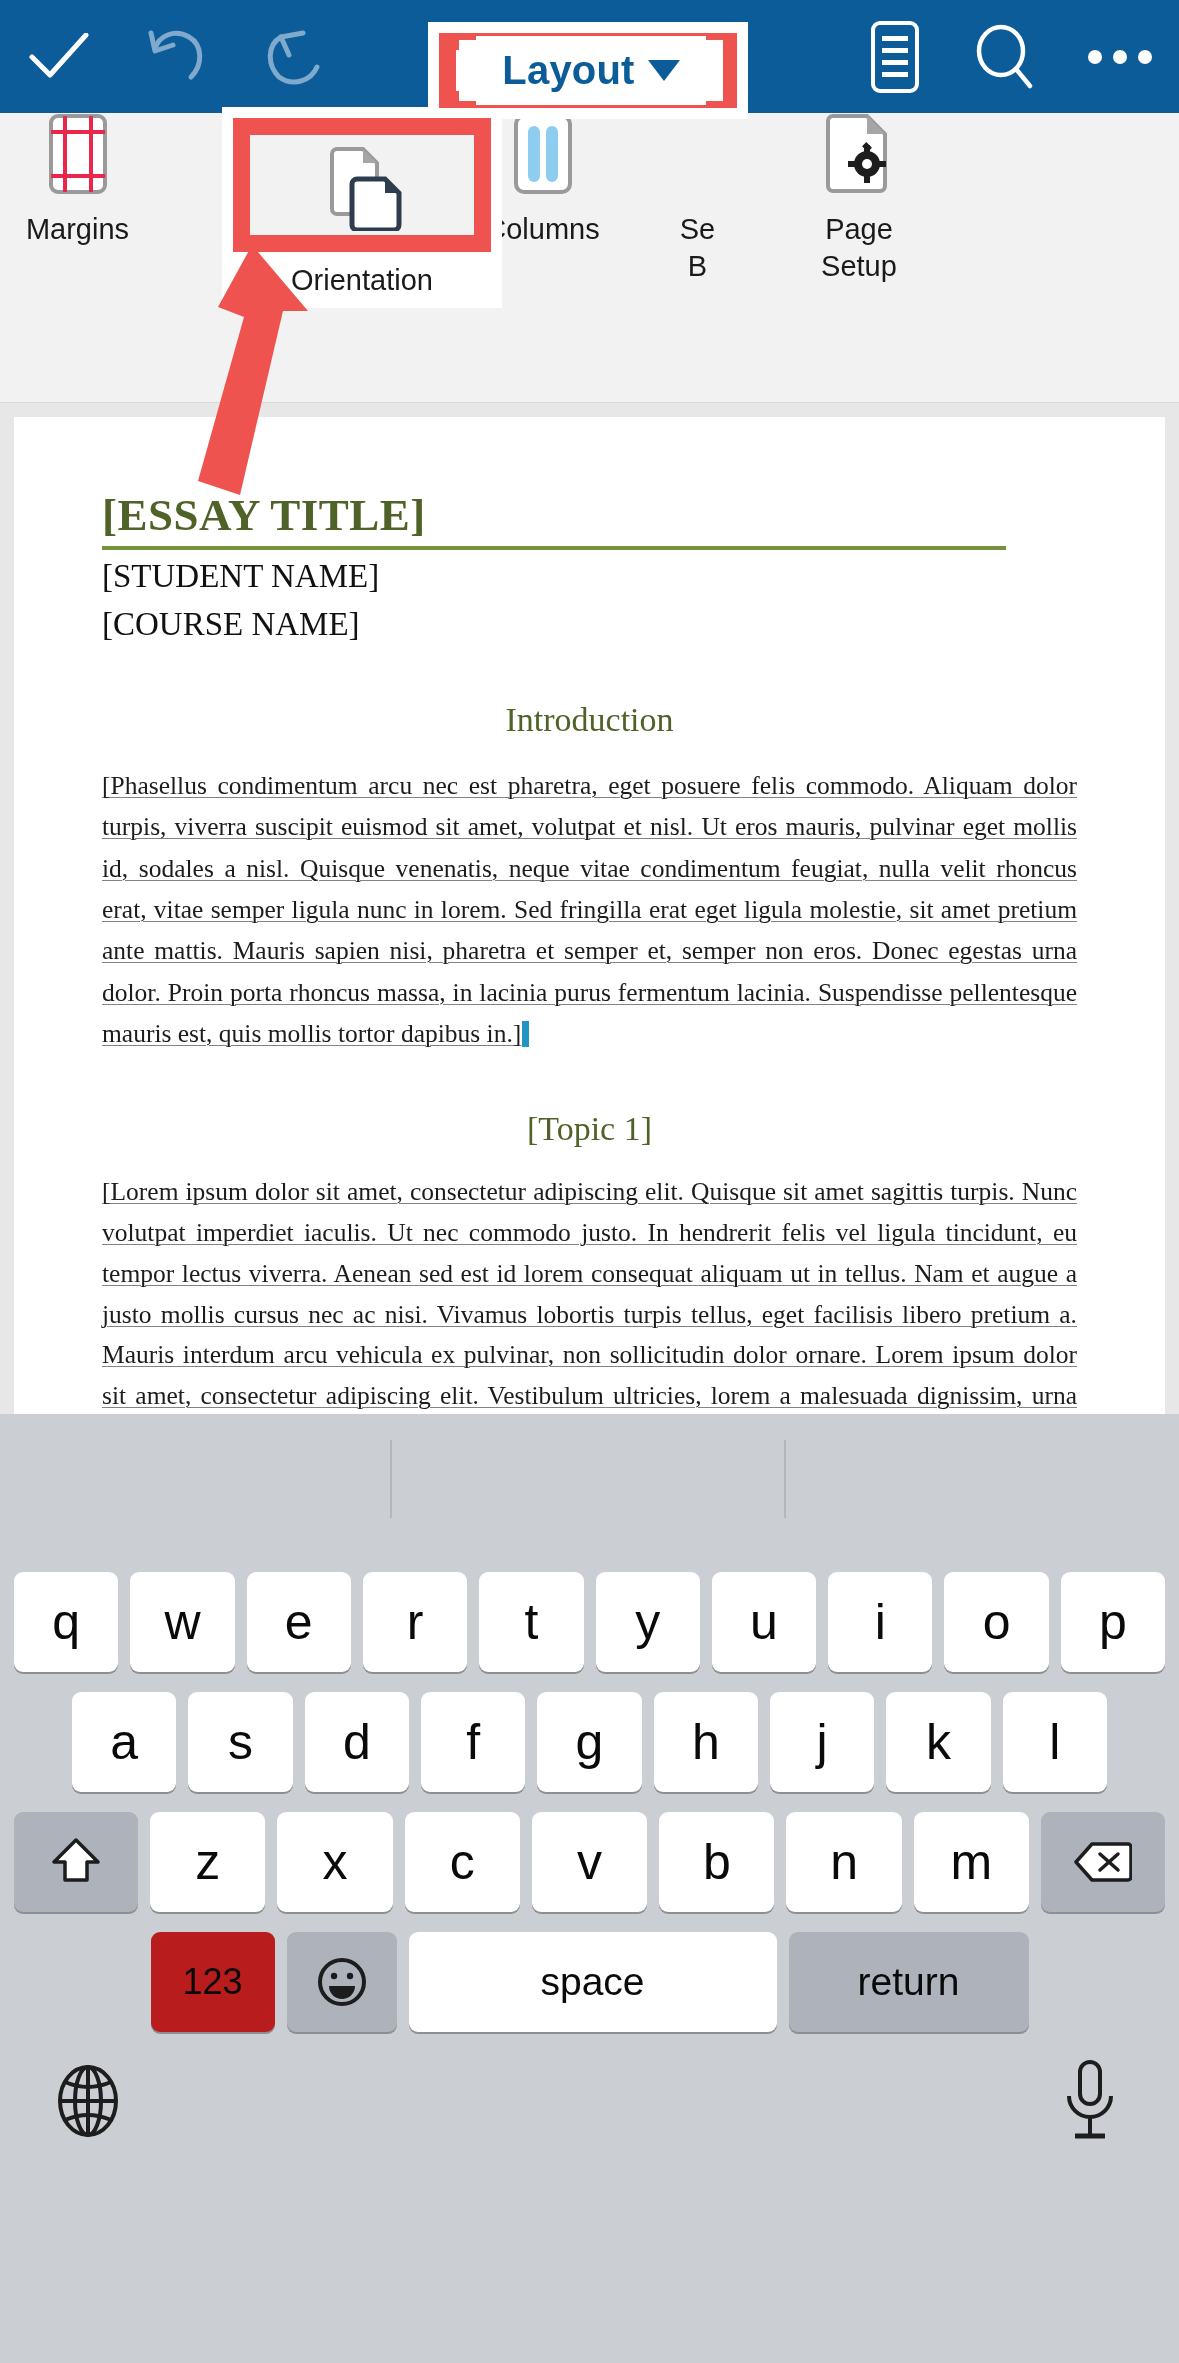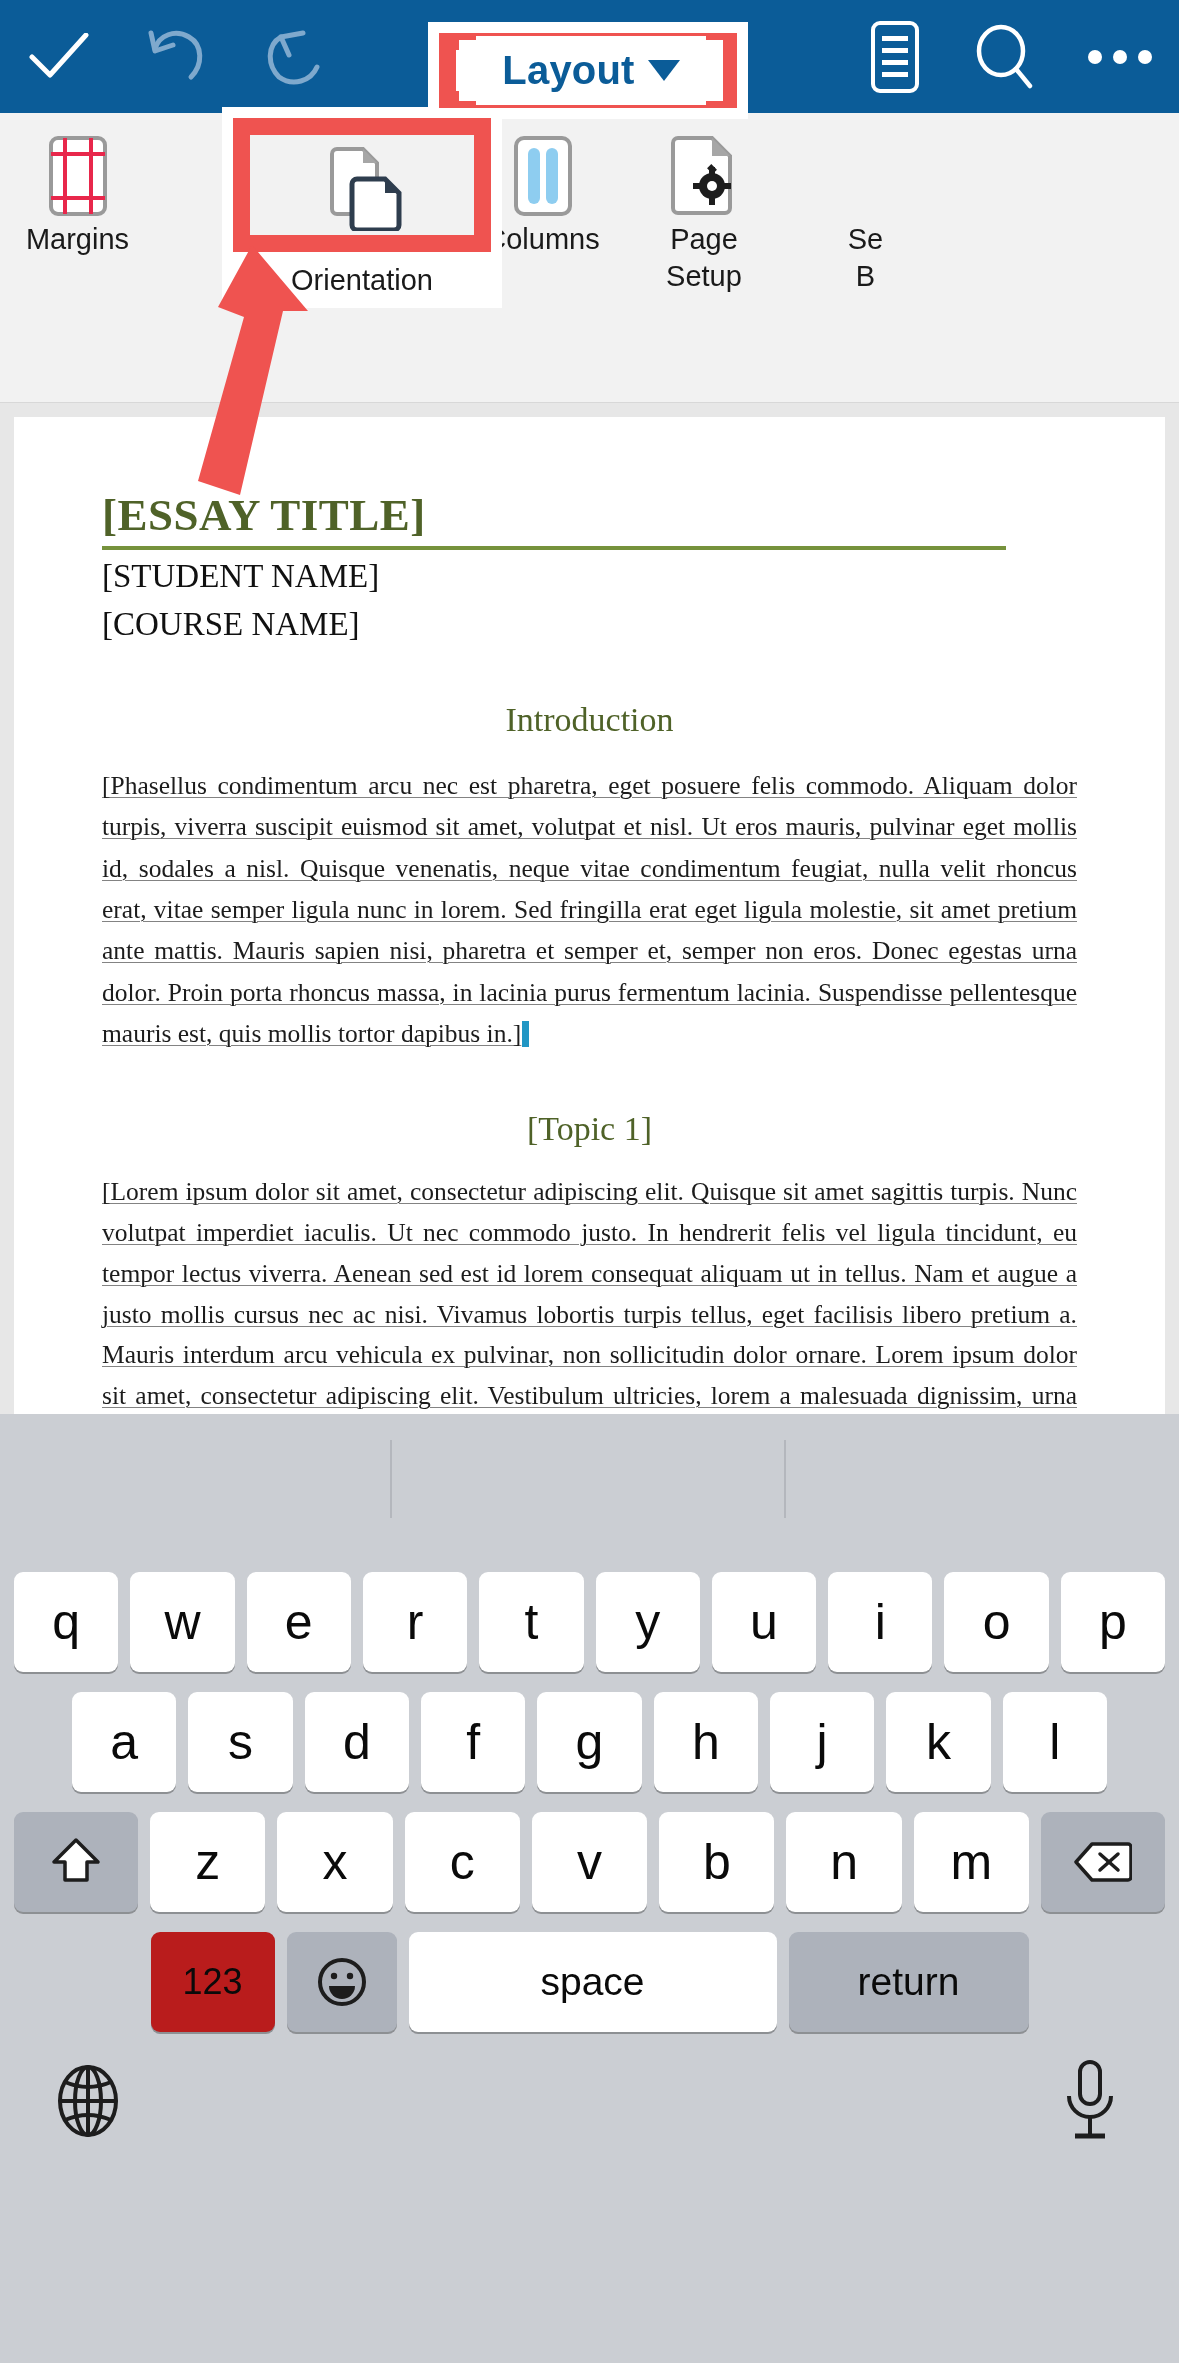--- a/index.html
+++ b/index.html
@@ -44,22 +44,22 @@
   }
 
   
   .ribbon {
     position: absolute; left: 0; top: 113px; width: 1179px; height: 290px;
     background: #f2f2f2;
     display: flex; align-items: flex-start;
     border-bottom: 1px solid #d8d8d8;
   }
   .rb-item {
-    width: 155px; padding-top: 22px;
-    display: flex; flex-direction: column; align-items: center; gap: 4px;
+    width: 155px; 
+    display: flex; flex-direction: column; align-items: center; gap: 16px;
   }
   .rb-item.wide { width: 168px; }
   .rb-label {
     font-size: 29px; color: #1a1a1a; text-align: center; line-height: 1.28;
     font-family: "Liberation Sans", sans-serif;
   }
   .rb-ico { height: 82px; display: flex; align-items: center; justify-content: center; }
 
   
   .hl-white {
@@ -262,20 +262,28 @@
 
     <div class="rb-item">
       <div class="rb-ico">
         <svg width="62" height="82" viewBox="0 0 62 82">
           <rect x="4" y="3" width="54" height="76" rx="8" fill="#ffffff" stroke="#9a9a9a" stroke-width="4"></rect>
           <rect x="16" y="13" width="12" height="56" rx="6" fill="#8ecdf0"></rect>
           <rect x="34" y="13" width="12" height="56" rx="6" fill="#8ecdf0"></rect>
         </svg>
       </div>
       <div class="rb-label">Columns</div>
+    </div>
+
+    <div class="rb-item">
+      <div class="rb-ico"></div>
+      <div class="rb-label">
+        <span>Se</span><br>
+        <span>B</span>
+      </div>
     </div>
 
     <div class="rb-item wide">
       <div class="rb-ico">
         <svg width="76" height="84" viewBox="0 0 76 84">
           <path d="M12 4 h34 l18 18 v52 a5 5 0 0 1 -5 5 h-47 a5 5 0 0 1 -5 -5 v-65 a5 5 0 0 1 5 -5 z" fill="#ffffff" stroke="#9a9a9a" stroke-width="4"></path>
           <path d="M46 4 l18 18 h-18 z" fill="#a6a6a6"></path>
           <g fill="#1d1d1d" transform="translate(46,52)">
             <circle cx="0" cy="0" r="13"></circle>
             <rect x="-3" y="-19" width="6" height="9"></rect>
@@ -285,28 +293,20 @@
             <rect x="-16" y="-15" width="8" height="6" transform="rotate(45)"></rect>
           </g>
           <circle cx="46" cy="52" r="5" fill="#ffffff"></circle>
         </svg>
       </div>
       <div class="rb-label">
         <span>Page</span><br>
         <span>Setup</span>
       </div>
     </div>
-
-    <div class="rb-item">
-      <div class="rb-ico"></div>
-      <div class="rb-label">
-        <span>Se</span><br>
-        <span>B</span>
-      </div>
-    </div>
   </div>
 
   <div class="hl-white hl-tab-white"></div>
   <div class="hl-red  hl-tab-red"></div>
   <div class="hl-white hl-or-white"></div>
   <div class="hl-red  hl-or-red"></div>
 
   <div class="tab-float">
     <div class="tb-tab-inner">
       <span class="tb-tab-label">Layout</span>

